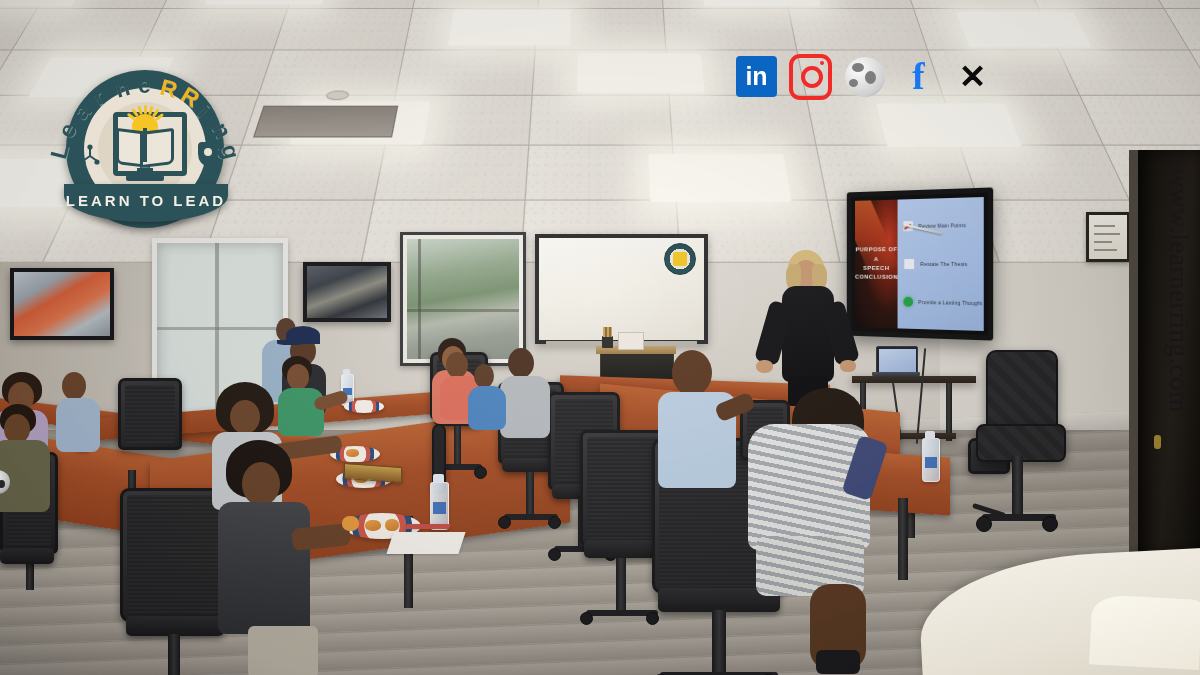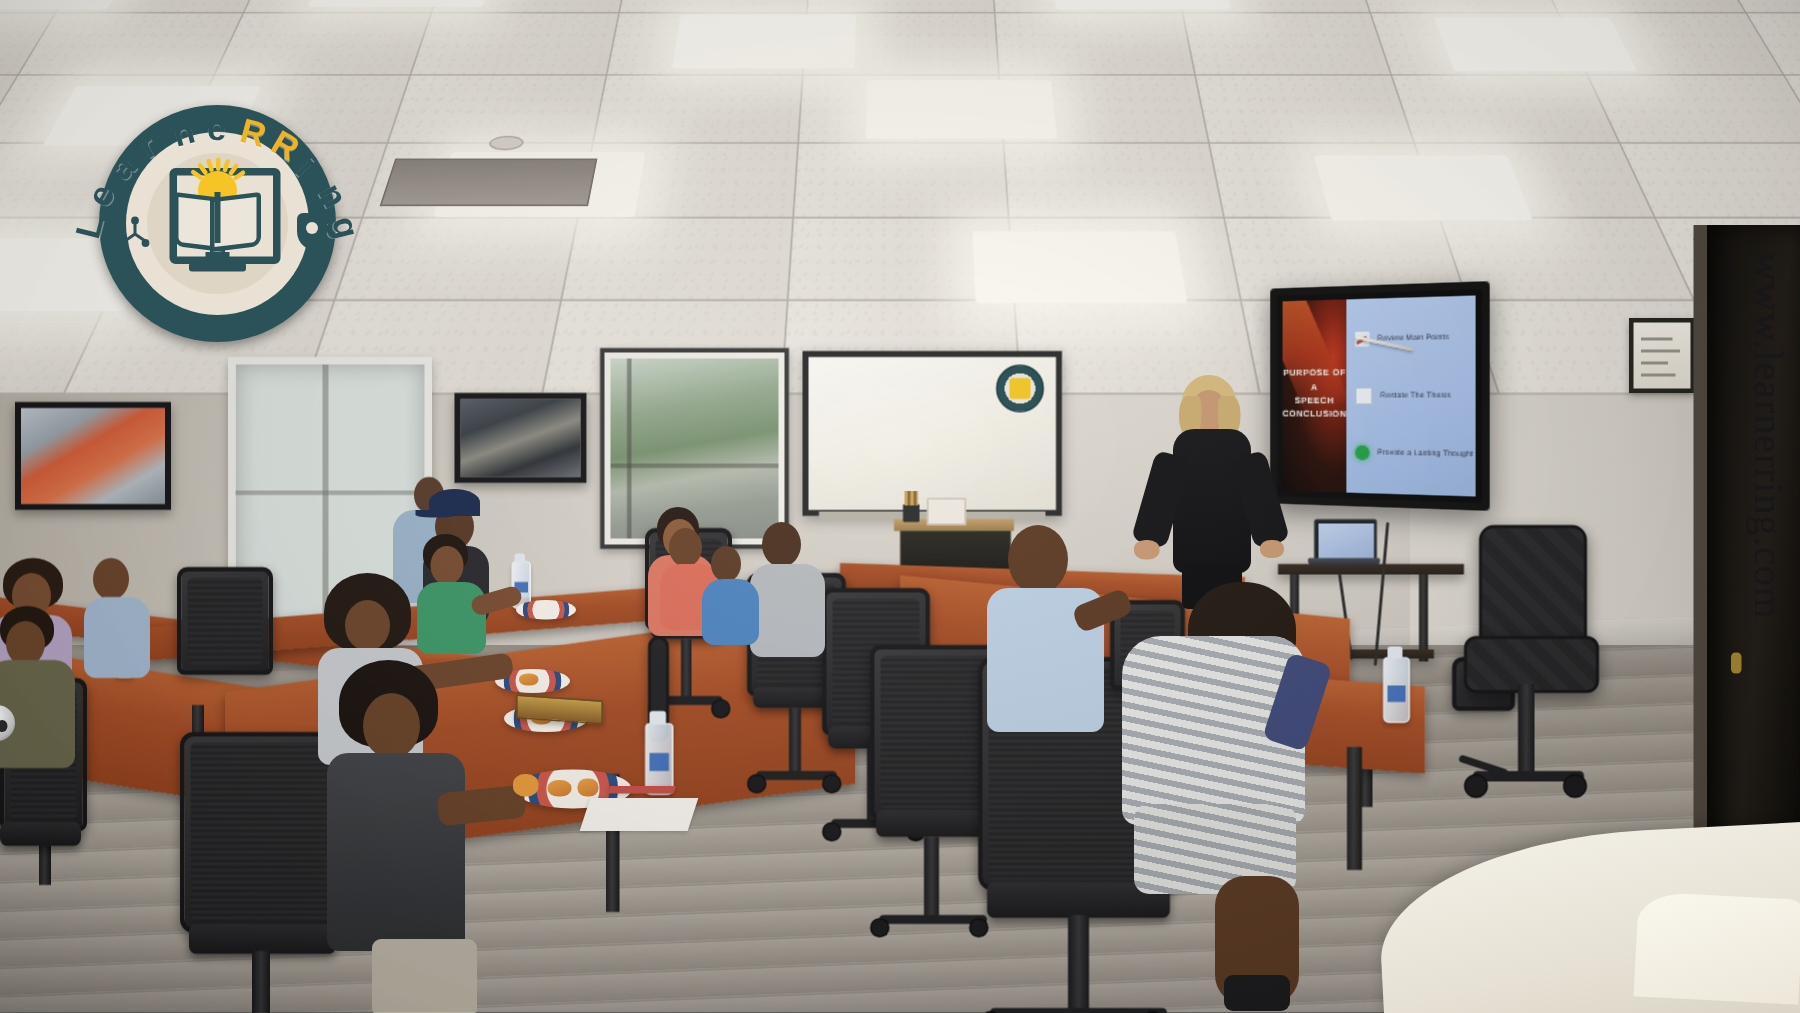--- a/index.html
+++ b/index.html
@@ -679,22 +679,47 @@
       <div class="badge-node">
         <svg width="20" height="22" viewBox="0 0 20 22">
           <circle cx="10" cy="3" r="2.6" fill="#2b5258"></circle>
           <circle cx="3" cy="18" r="2.6" fill="#2b5258"></circle>
           <circle cx="17" cy="18" r="2.6" fill="#2b5258"></circle>
           <path d="M10 5 L10 12 M10 12 L3.5 16.5 M10 12 L16.5 16.5" stroke="#2b5258" stroke-width="2" fill="none"></path>
         </svg>
       </div>
       <div class="badge-shield"></div>
 
-    </div>
-
+      <div class="banner">
+        <div class="banner-body"></div>
+        <div class="banner-text">LEARN TO LEAD</div>
+      </div>
+    </div>
+
+    <div class="socialbar">
+      <div class="soc">
+        <span class="ic-li">in</span>
+      </div>
+      <div class="soc">
+        <span class="ic-ig"></span>
+      </div>
+      <div class="soc">
+        <span class="ic-globe">
+          <i style="left:7px;top:6px;width:12px;height:9px;"></i>
+          <i style="left:20px;top:14px;width:11px;height:13px;"></i>
+          <i style="left:4px;top:22px;width:9px;height:8px;"></i>
+        </span>
+      </div>
+      <div class="soc">
+        <span class="ic-fb">f</span>
+      </div>
+      <div class="soc">
+        <span class="ic-x">✕</span>
+      </div>
+    </div>
 
     <div class="weburl">www.learnerring.com</div>
     <div class="urlglobe">
 
       <i style="left:12px;top:10px;width:7px;height:8px;"></i>
 
     </div>
 
     <div class="tablecloth"></div>
   </div>

